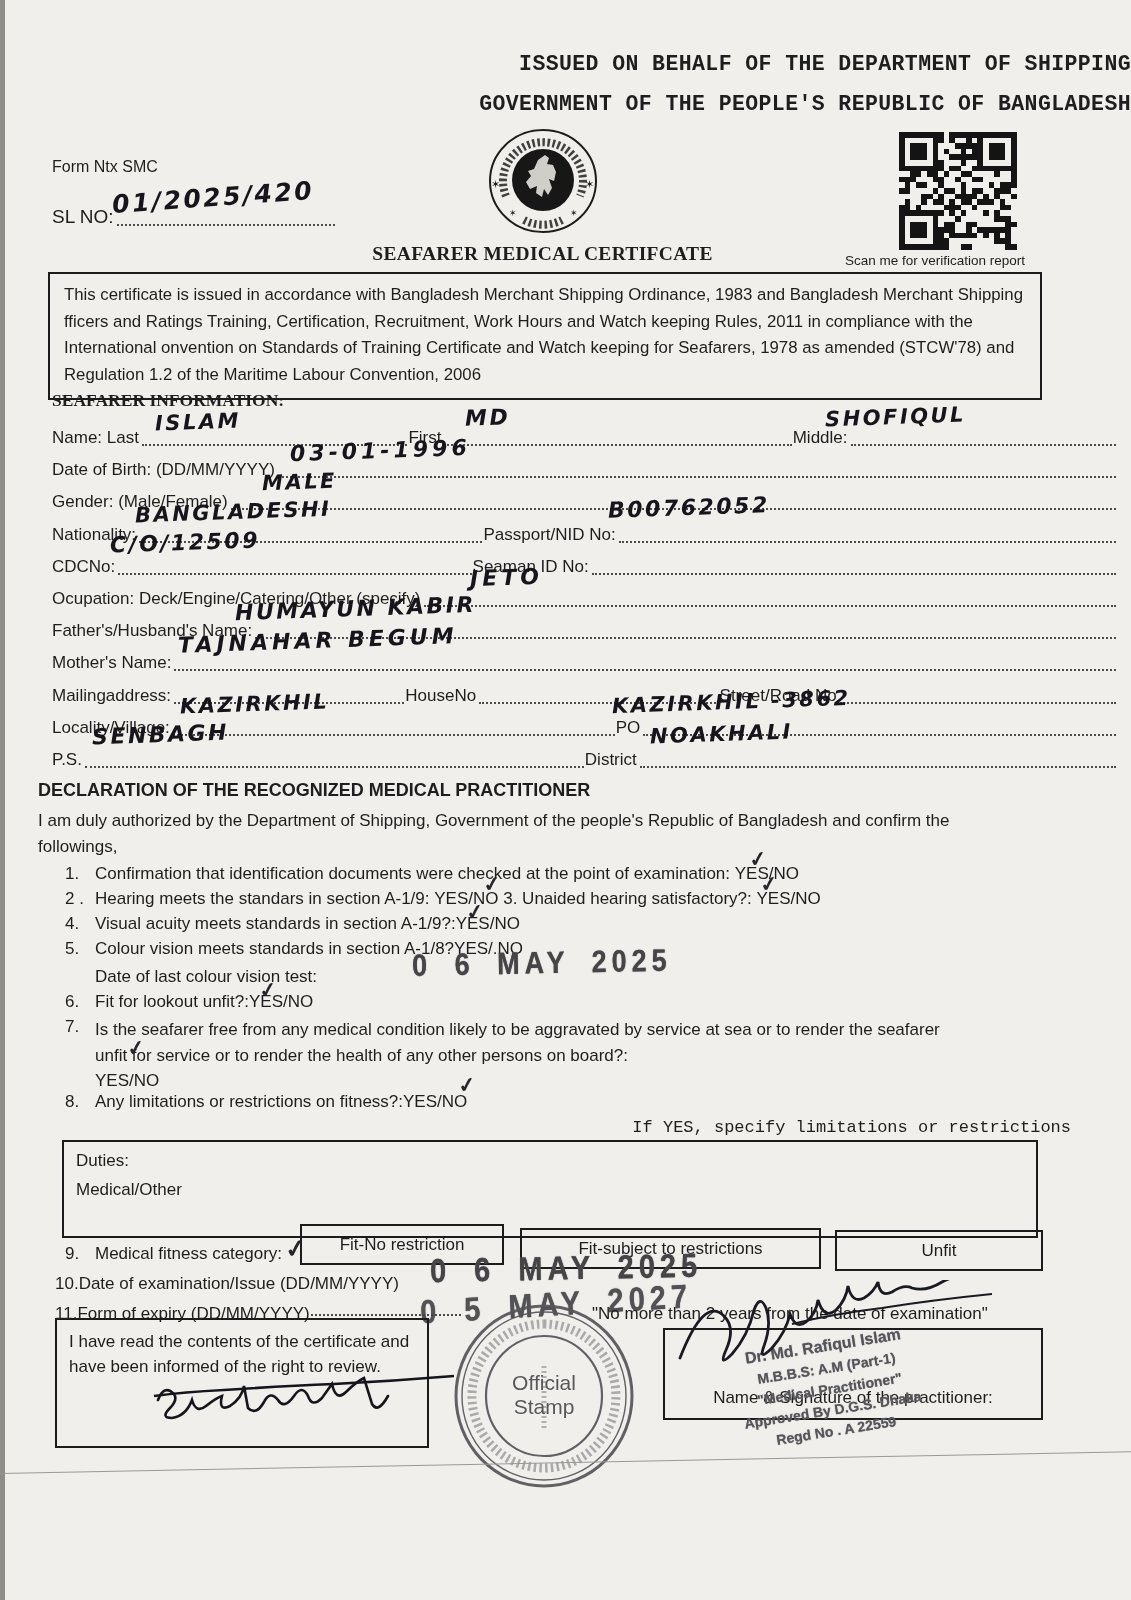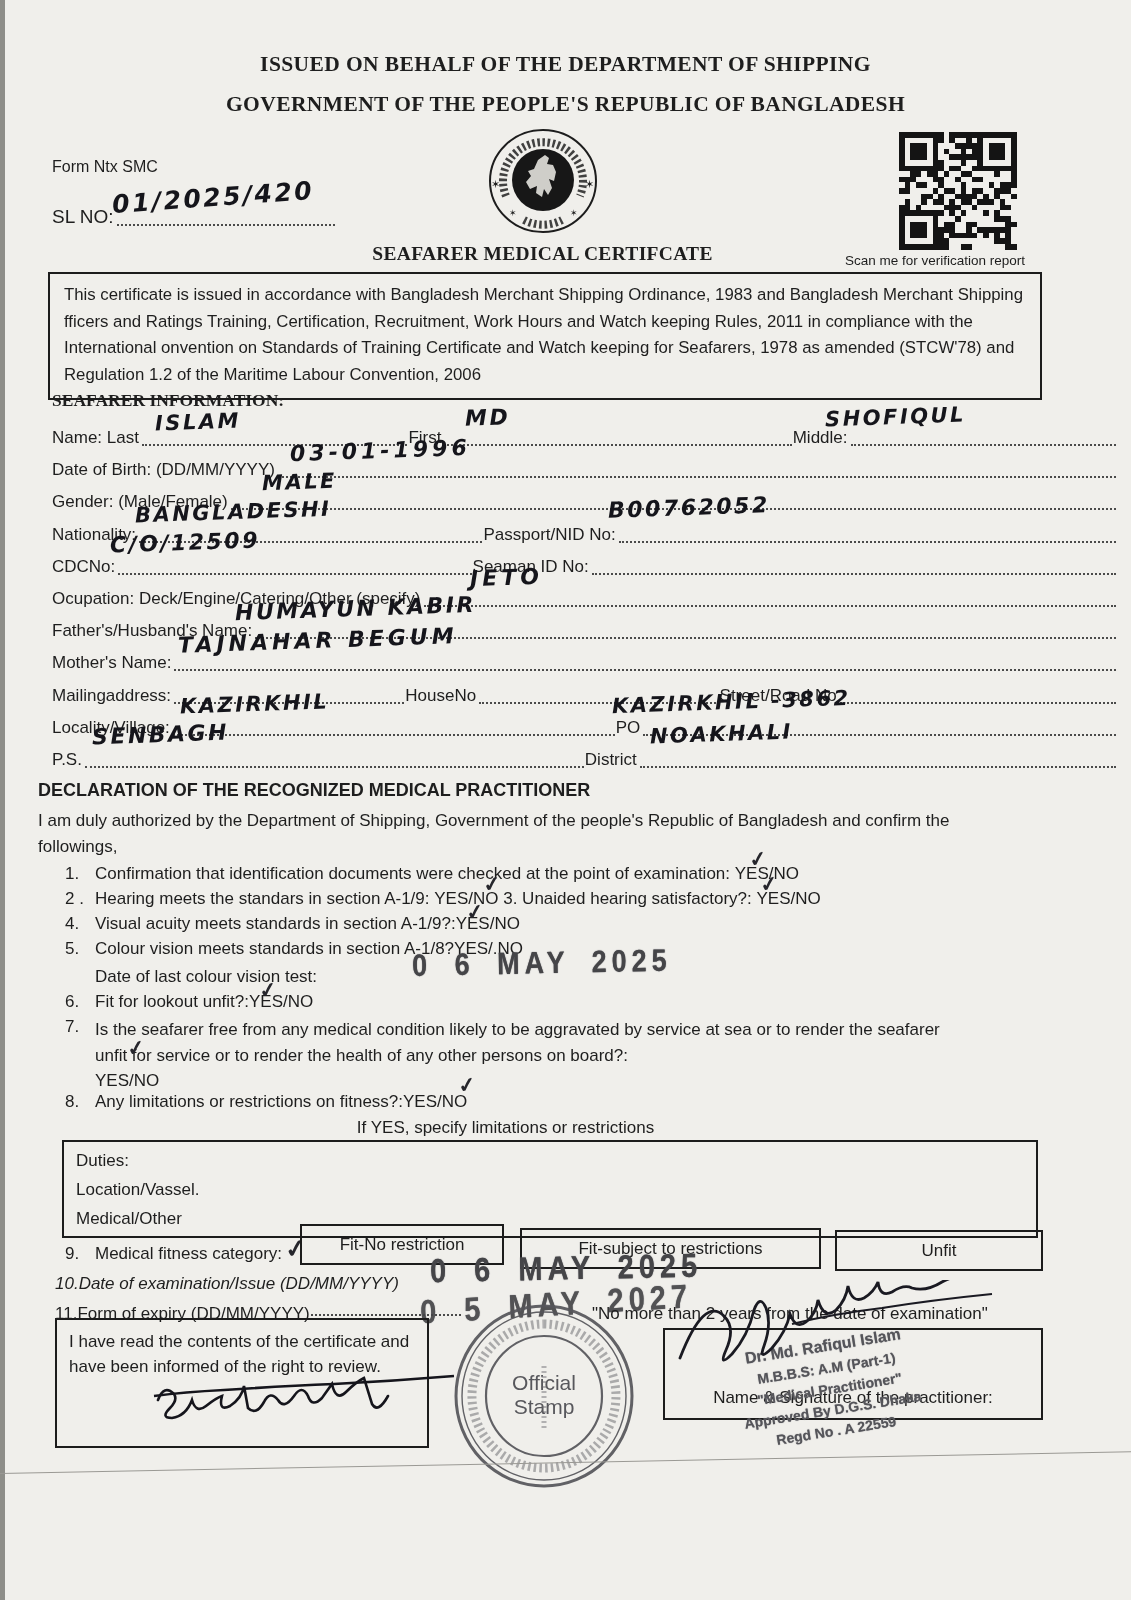--- a/index.html
+++ b/index.html
@@ -6,21 +6,21 @@
   #paper{
     position:relative;width:1131px;height:1600px;margin:0 auto;
     background:linear-gradient(100deg,#f1f0ec 0%,#efeeea 55%,#edecdf0
     ,#ecebe7 100%);
     background-color:#f0efeb;
     font-family:"Liberation Sans", sans-serif;color:#1e1e1e;overflow:hidden;
   }
   #paper::before{content:"";position:absolute;left:0;top:0;bottom:0;width:5px;background:#8e8e89;}
   .serifbold{font-family:"Liberation Serif", serif;font-weight:bold;}
   .abs{position:absolute;}
-  .ctr{left:0;right:0;text-align:center;}
+  .ctr{left:0;right:0;text-align:right;font-family:Liberation Mono, monospace;}
   
   .frow{position:absolute;left:52px;right:14px;display:flex;align-items:flex-end;height:30px;font-size:17px;}
   .frow .lbl{white-space:pre;padding-right:2px;}
   .dots{border-bottom:2px dotted #4a4a4a;margin:0 1px 2px 1px;height:10px;}
   .hw{
     position:absolute;font-family:"DejaVu Sans", sans-serif;font-style:italic;font-weight:600;
     color:#15151b;letter-spacing:2.5px;transform:rotate(-2deg);white-space:pre;pointer-events:none;
   }
   
   .ditem{position:absolute;left:65px;right:40px;font-size:17px;display:flex;}
@@ -459,39 +459,38 @@
 
   <div class="ditem" style="top:1092px;" data-name="declaration-item-8">
     <span class="num" data-name="item-8-number">8.</span>
     <span><span data-name="item-8-text">Any limitations or restrictions on fitness?:</span><span class="yn"><span data-name="item-8-yes-no">YES/NO</span><i class="tick t-no" style="top:-18px;right:-8px;" data-name="checkmark-icon">✓</i></span></span>
   </div>
 
   <div class="abs ctr" style="top:1118px;font-size:17px;left:-60px;right:60px;" data-name="if-yes-note">If YES, specify limitations or restrictions</div>
 
   <div class="box" style="left:62px;top:1140px;width:948px;height:86px;padding:4px 12px;font-size:17px;line-height:1.72;" data-name="duties-box">
     <div data-name="duties-label">Duties:</div>
-    <div data-name="location-vessel-label">Location/Vassel.</div>
     <div data-name="medical-other-label">Medical/Other</div>
   </div>
 
   <div class="ditem" style="top:1244px;" data-name="declaration-item-9">
     <span class="num" data-name="item-9-number">9.</span>
     <span class="yn"><span data-name="item-9-text">Medical fitness category:</span><i class="tick" style="left:auto;right:-24px;top:-8px;font-size:25px;" data-name="checkmark-icon">✓</i></span>
   </div>
   <div class="box catbox" style="left:300px;top:1224px;width:200px;height:37px;" data-name="fitness-category-fit-box">
     <span data-name="fitness-category-fit-label">Fit-No restriction</span>
   </div>
   <div class="box catbox" style="left:835px;top:1230px;width:204px;height:37px;" data-name="fitness-category-unfit-box">
     <span data-name="fitness-category-unfit-label">Unfit</span>
   </div>
   <div class="box catbox" style="left:520px;top:1228px;width:297px;height:37px;" data-name="fitness-category-fit-restrictions-box">
     <span data-name="fitness-category-fit-restrictions-label">Fit-subject to restrictions</span>
   </div>
 
-  <div class="ditem" style="top:1274px;left:55px;font-style:italic;" data-name="declaration-item-10">
+  <div class="ditem" style="top:1274px;left:55px;" data-name="declaration-item-10">
     <span style="white-space:pre;" data-name="item-10-number">10.</span>
       <span data-name="item-10-text">Date of examination/Issue (DD/MM/YYYY)</span>
   </div>
   <div class="abs stamp" style="left:430px;top:1252px;font-size:29px;" data-name="examination-date-stamp">0 6 MAY 2025</div>
 
   <div class="ditem" style="top:1304px;left:55px;" data-name="declaration-item-11">
     <span style="white-space:pre;" data-name="item-11-number">11.</span>
       <span data-name="item-11-text">Form of expiry (DD/MM/YYYY)</span>
       <span class="dots" style="width:150px;"></span>
   </div>

